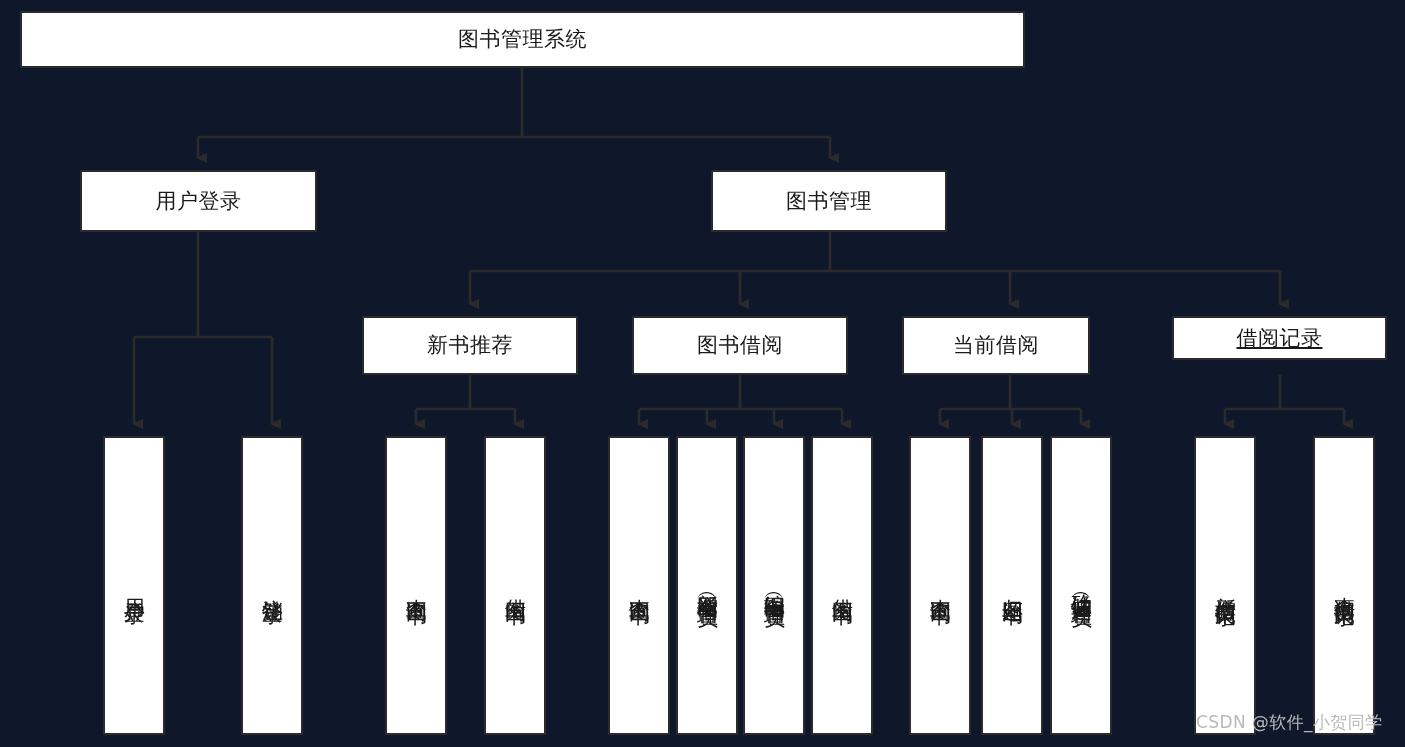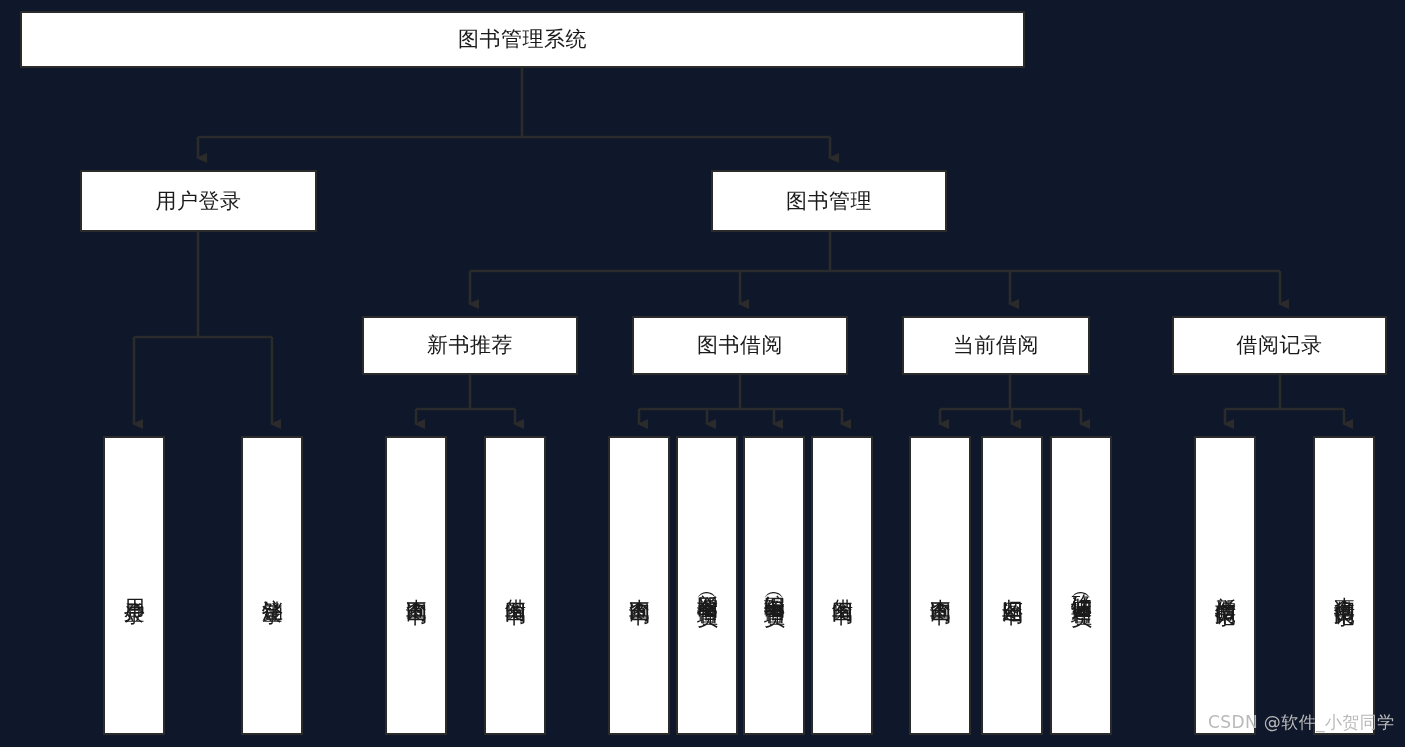--- a/index.html
+++ b/index.html
@@ -61,21 +61,20 @@
     letter-spacing: 2px;
     white-space: nowrap;
     color: #1a1a1a;
   }
   .watermark {
     position: absolute;
     font-size: 17px;
     color: #b9b9b9;
     white-space: nowrap;
     letter-spacing: 0.4px;
-    padding-left: 12px;
   }
 </style>
 </head>
 <body>
 
 <div id="diagram-root">
 
   <svg class="layer" viewBox="0 0 1405 747">
     <defs>
       <marker id="arrow" markerWidth="12" markerHeight="12" refX="5" refY="9" orient="auto" markerUnits="userSpaceOnUse">
@@ -158,21 +157,21 @@
   </div>
 
   <div class="node-box" style="left:632px; top:316px; width:216px; height:59px;">
     <span class="node-label">图书借阅</span>
   </div>
 
   <div class="node-box" style="left:902px; top:316px; width:188px; height:59px;">
     <span class="node-label">当前借阅</span>
   </div>
 
-  <div class="node-box" style="left:1172px; top:316px; width:215px; height:59px;">
+  <div class="node-box" style="left:1172px; top:316px; width:215px; height:44px;text-decoration:underline;">
     <span class="node-label">借阅记录</span>
   </div>
 
   <div class="leaf-box" style="left:103px; top:436px; width:62px; height:299px;">
     <span class="leaf-label">用户登录</span>
   </div>
 
   <div class="leaf-box" style="left:241px; top:436px; width:62px; height:299px;">
     <span class="leaf-label">注销登录</span>
   </div>

